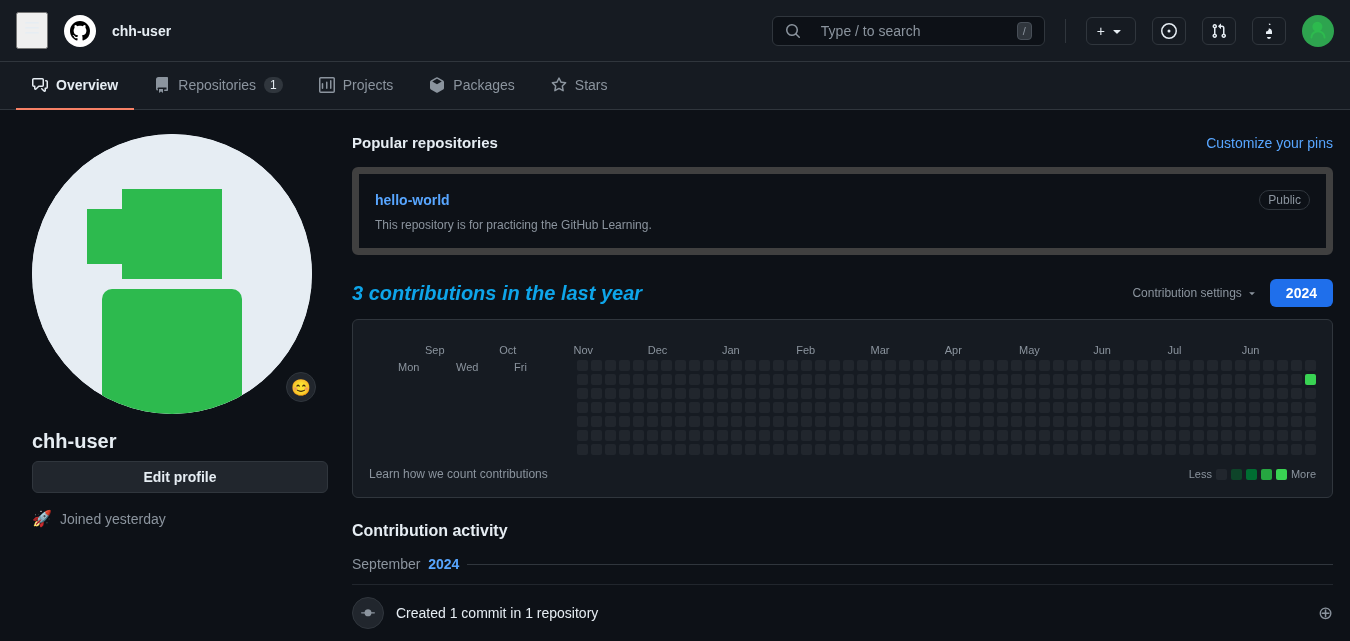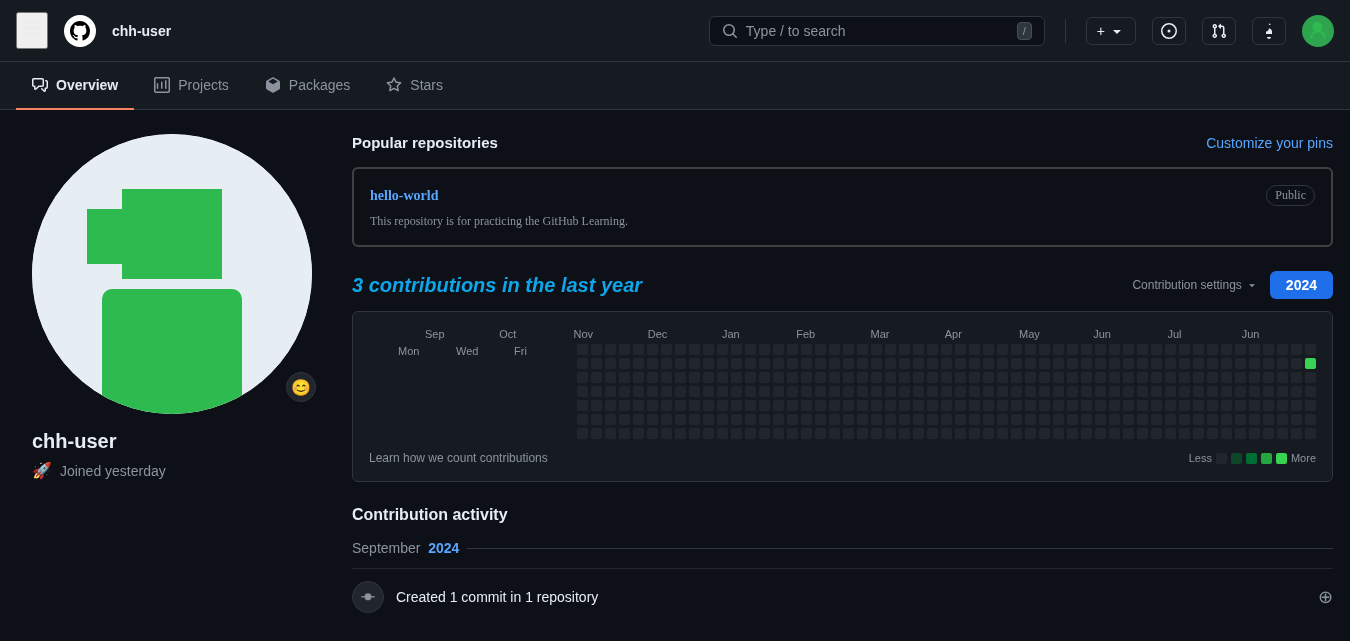--- a/index.html
+++ b/index.html
@@ -47,22 +47,22 @@
       white-space: nowrap;
     }
     .search-bar {
       margin-left: auto;
       display: flex;
       align-items: center;
       background: #0d1117;
       border: 1px solid #30363d;
       border-radius: 6px;
       padding: 5px 12px;
-      gap: 8px;
-      width: 336px;
+      gap: 20px;
+      width: 273px;
       cursor: text;
     }
     .search-bar svg { color: #8b949e; width: 16px; height: 16px; }
     .search-placeholder {
       color: #8b949e;
       font-size: 14px;
       flex: 1;
     }
     .search-kbd {
       background: #30363d;
@@ -236,26 +236,25 @@
     }
     .customize-link {
       color: #58a6ff;
       font-size: 14px;
       cursor: pointer;
       text-decoration: none;
     }
 
     
     .repo-card {
-      border: 2px solid #404040;
+      border: 7px solid #404040;
       border-radius: 6px;
       padding: 16px;
       margin-bottom: 24px;
       background: #0d1117;
-      font-family: Liberation Serif, serif;
     }
     .repo-card-header {
       display: flex;
       align-items: center;
       justify-content: space-between;
       margin-bottom: 8px;
     }
     .repo-name {
       color: #58a6ff;
       font-weight: 600;
@@ -312,20 +311,21 @@
       border: 1px solid #30363d;
       border-radius: 6px;
       padding: 16px;
       background: #161b22;
     }
     .month-labels {
       display: flex;
       gap: 0;
       margin-bottom: 4px;
       padding-left: 30px;
+      margin-top: 8px;
     }
     .month-label {
       color: #8b949e;
       font-size: 11px;
       flex: 1;
       text-align: left;
     }
     .grid-area {
       display: flex;
       gap: 4px;
@@ -506,20 +506,27 @@
     </svg>
   </div>
 </nav>
 
 <nav class="profile-nav">
   <a class="profile-tab active">
     <svg viewBox="0 0 16 16" width="16" height="16" fill="currentColor">
         <path d="M1.75 1h8.5c.966 0 1.75.784 1.75 1.75v5.5A1.75 1.75 0 0110.25 10H7.06l-2.573 2.573A1.457 1.457 0 012 11.543V10h-.25A1.75 1.75 0 010 8.25v-5.5C0 1.784.784 1 1.75 1zM1.5 2.75v5.5c0 .138.112.25.25.25h1a.75.75 0 01.75.75v2.19l2.72-2.72a.749.749 0 01.53-.22h3.5a.25.25 0 00.25-.25v-5.5a.25.25 0 00-.25-.25h-8.5a.25.25 0 00-.25.25zm13 2a.25.25 0 00-.25-.25h-.5a.75.75 0 010-1.5h.5c.966 0 1.75.784 1.75 1.75v5.5A1.75 1.75 0 0114.25 12H14v1.543a1.457 1.457 0 01-2.487 1.03L9.22 12.28a.749.749 0 111.06-1.06l2.22 2.22v-2.19a.75.75 0 01.75-.75h1a.25.25 0 00.25-.25v-5.5z"></path>
       </svg>
     <span>Overview</span>
+  </a>
+  <a class="profile-tab">
+    <svg viewBox="0 0 16 16" width="16" height="16" fill="currentColor">
+        <path d="M2 2.5A2.5 2.5 0 014.5 0h8.75a.75.75 0 01.75.75v12.5a.75.75 0 01-.75.75h-2.5a.75.75 0 110-1.5h1.75v-2h-8a1 1 0 00-.714 1.7.75.75 0 01-1.072 1.05A2.495 2.495 0 012 11.5v-9zm10.5-1V9h-8c-.356 0-.694.074-1 .208V2.5a1 1 0 011-1h8zM5 12.25v3.25a.25.25 0 00.4.2l1.45-1.087a.25.25 0 01.3 0L8.6 15.7a.25.25 0 00.4-.2v-3.25a.25.25 0 00-.25-.25h-3.5a.25.25 0 00-.25.25z"></path>
+      </svg>
+    <span>Repositories</span>
+    <span class="tab-badge">1</span>
   </a>
   <a class="profile-tab">
     <svg viewBox="0 0 16 16" width="16" height="16" fill="currentColor">
         <path d="M1.75 0h12.5C15.216 0 16 .784 16 1.75v12.5A1.75 1.75 0 0114.25 16H1.75A1.75 1.75 0 010 14.25V1.75C0 .784.784 0 1.75 0zM1.5 1.75v12.5c0 .138.112.25.25.25h12.5a.25.25 0 00.25-.25V1.75a.25.25 0 00-.25-.25H1.75a.25.25 0 00-.25.25zM11.75 3a.75.75 0 01.75.75v7.5a.75.75 0 01-1.5 0v-7.5a.75.75 0 01.75-.75zm-8.25 3a.75.75 0 01.75.75v4.5a.75.75 0 01-1.5 0v-4.5A.75.75 0 013.5 6zm4.25-1.5a.75.75 0 01.75.75v6a.75.75 0 01-1.5 0v-6a.75.75 0 01.75-.75z"></path>
       </svg>
     <span>Projects</span>
   </a>
   <a class="profile-tab">
     <svg viewBox="0 0 16 16" width="16" height="16" fill="currentColor">
         <path d="M8.878.392a1.75 1.75 0 00-1.756 0l-5.25 3.045A1.75 1.75 0 001 4.951v6.098c0 .624.332 1.2.872 1.514l5.25 3.045a1.75 1.75 0 001.756 0l5.25-3.045c.54-.313.872-.89.872-1.514V4.951c0-.624-.332-1.2-.872-1.514L8.878.392zM7.875 1.69a.25.25 0 01.25 0l4.63 2.685L8 7.133 3.245 4.375l4.63-2.685zM2.5 5.677v5.372c0 .09.047.171.125.216l4.625 2.683V8.432L2.5 5.677zm6.25 8.271l4.625-2.683a.25.25 0 00.125-.216V5.677L8.75 8.432v5.516z"></path>
@@ -547,20 +554,21 @@
 
           <rect x="55" y="75" width="45" height="55" fill="#2dba4e"></rect>
 
           <rect x="70" y="155" width="140" height="130" rx="10" fill="#2dba4e"></rect>
         </svg>
       </div>
       <button class="emoji-btn">😊</button>
     </div>
 
     <div class="profile-username">chh-user</div>
+    <button class="edit-profile-btn">Edit profile</button>
 
     <div class="joined-info">
       <span class="rocket-icon">🚀</span>
       <span>Joined yesterday</span>
     </div>
   </aside>
 
   <div class="right-content">
 
     <div class="section-header">

